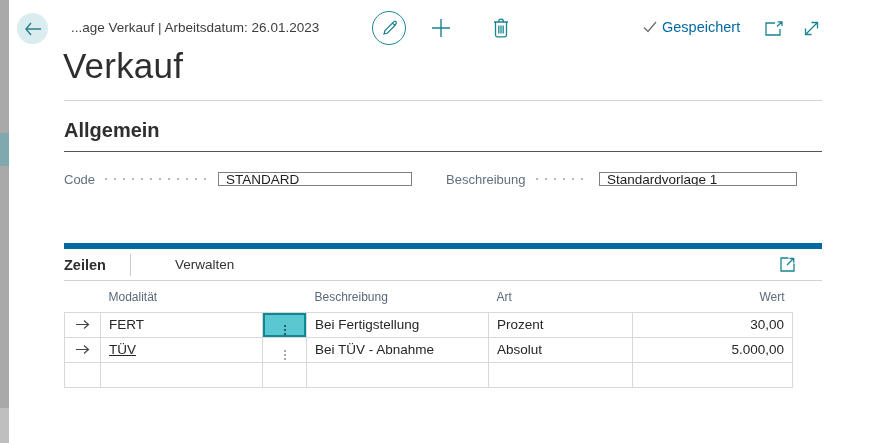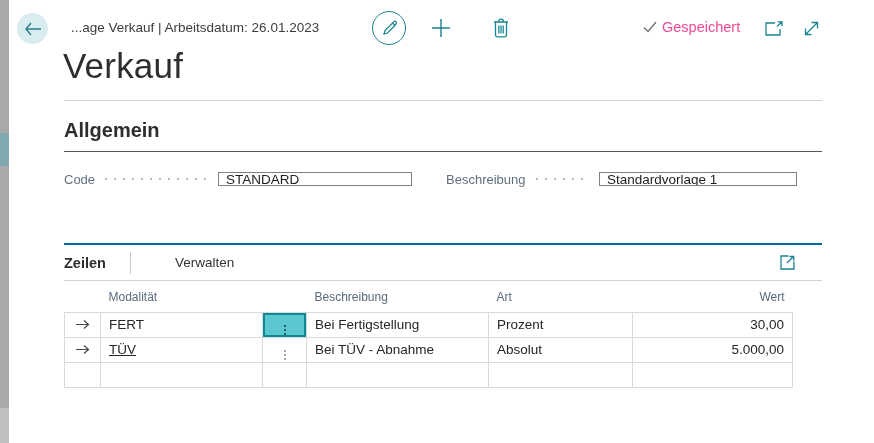--- a/index.html
+++ b/index.html
@@ -15,21 +15,21 @@
   
   .back-btn { left:17px; top:13px; width:31px; height:31px; border-radius:50%;
               background:#d9edf0; display:flex; align-items:center; justify-content:center; cursor:pointer; }
   .breadcrumb { left:71px; top:20px; font-size:13.5px; color:#3d3d3d; white-space:nowrap; }
   .edit-btn { left:372px; top:11px; width:34px; height:34px; border-radius:50%;
               border:1px solid #1a8490; display:flex; align-items:center; justify-content:center; cursor:pointer; }
   .icon-btn { display:flex; align-items:center; justify-content:center; cursor:pointer; }
   .plus-btn { left:428px; top:15px; width:26px; height:26px; }
   .trash-btn { left:488px; top:15px; width:25px; height:26px; }
   .saved { left:643px; top:19px; display:flex; align-items:center; gap:5px;
-           font-size:14.5px; color:#ec4899; }
+           font-size:14.5px; color:#0369a1; }
   .popout-btn { left:762px; top:20px; width:22px; height:18px; }
   .expand-btn { left:800px; top:18px; width:22px; height:20px; }
 
   
   .page-title { left:63px; top:46px; font-size:35px; font-weight:300; color:#2e2e2e; letter-spacing:.2px; }
   .title-divider { left:64px; top:100px; width:758px; height:1px; background:#d2d2d2; }
 
   
   .section-general { left:64px; top:119px; width:758px; padding-bottom:9px; border-bottom:1px solid #555; }
   .section-general .cap { font-size:20px; font-weight:bold; color:#2e2e2e; }
@@ -40,21 +40,21 @@
   .field-label { font-size:13px; color:#61707f; white-space:nowrap; }
   .leader { flex:1; height:2px; margin:0 10px;
             background-image:repeating-linear-gradient(to right,#b8b8b8 0 2px,transparent 2px 9px); }
   .field-input { flex:none; height:14px; border:1px solid #7f7f7f; background:#fff;
                  font-family:"Liberation Sans",sans-serif; font-size:13.5px; color:#1e1e1e; padding:0 7px; }
   .field-1 .field-input { width:194px; }
   .field-2 .field-input { width:198px; }
 
   
   .lines-bar { left:64px; top:243px; width:758px; height:38px;
-               border-top:2px solid #0369a1; border-bottom:1px solid #d2d2d2;
+               border-top:6px solid #0369a1; border-bottom:1px solid #d2d2d2;
                display:flex; align-items:center; }
   .lines-cap { font-size:14.5px; font-weight:bold; color:#2e2e2e; }
   .lines-divider { width:1px; height:22px; background:#c9c9c9; margin-left:24px; }
   .manage { margin-left:44px; font-size:13.5px; color:#333; cursor:pointer; }
   .lines-popout { margin-left:auto; margin-right:26px; width:18px; height:18px; cursor:pointer;
                   display:flex; align-items:center; justify-content:center; }
 
   
   .grid-wrap { left:64px; top:288px; width:728px; }
   table { border-collapse:collapse; table-layout:fixed; width:728px; }

